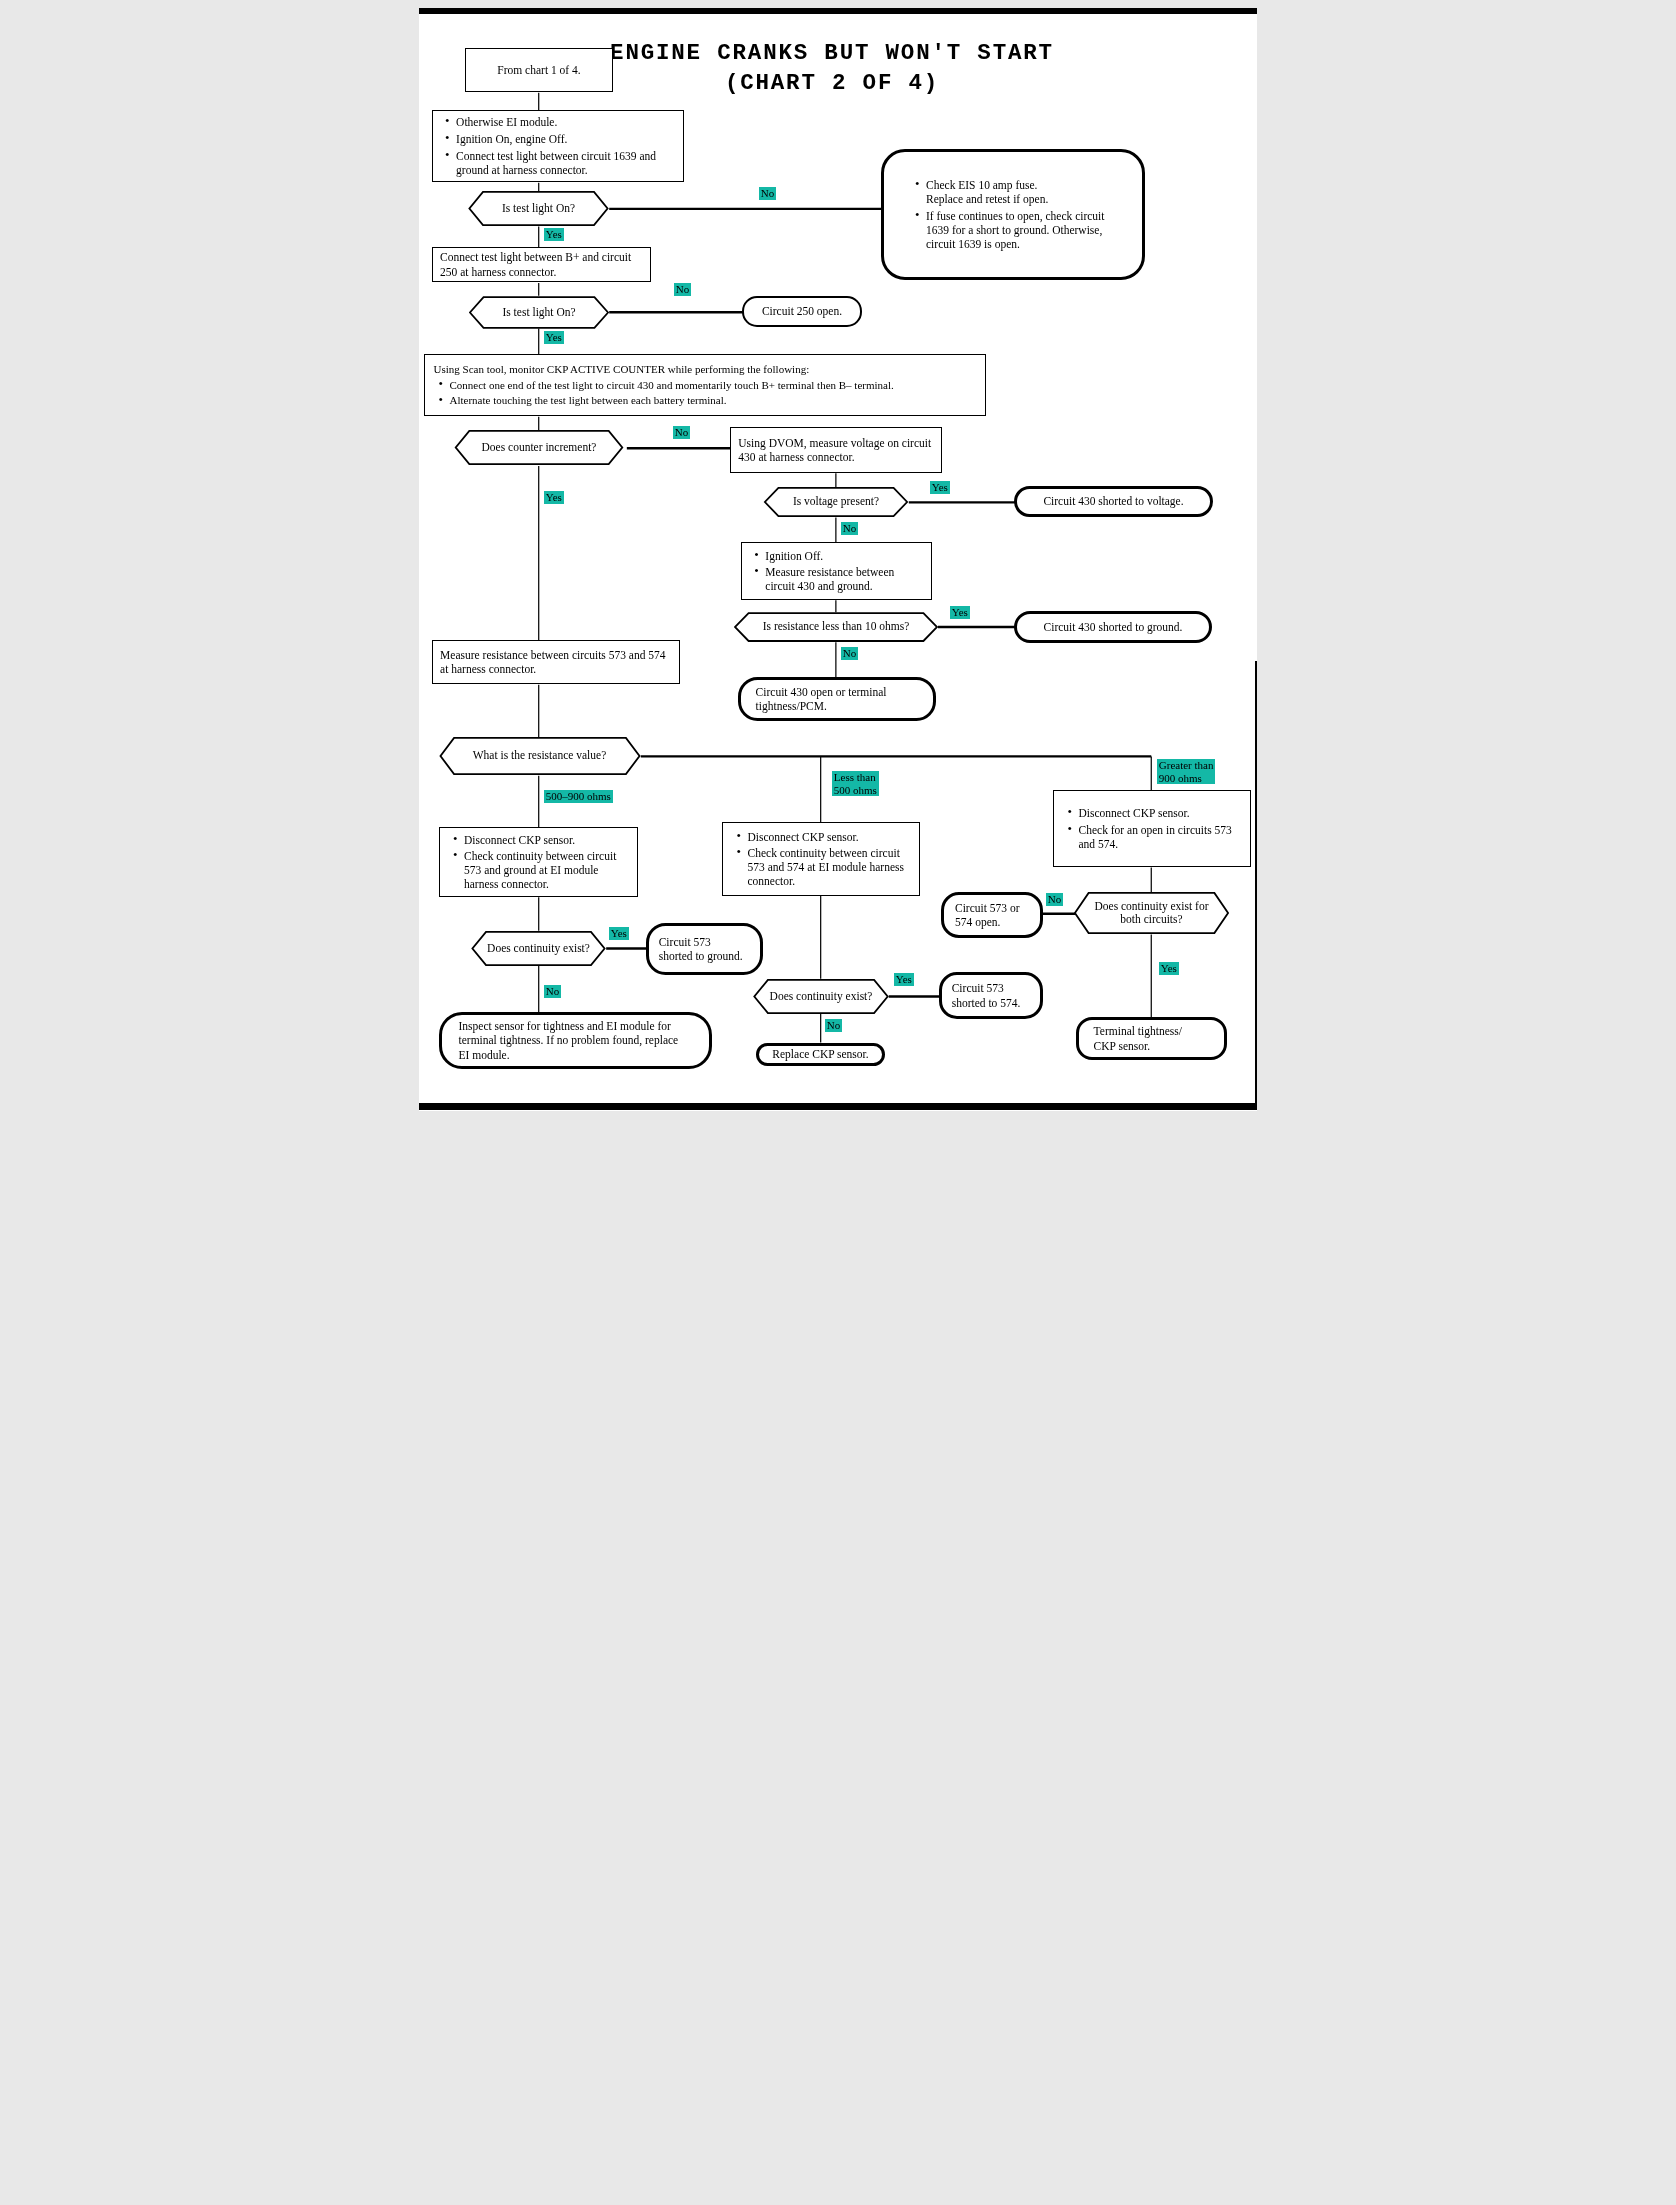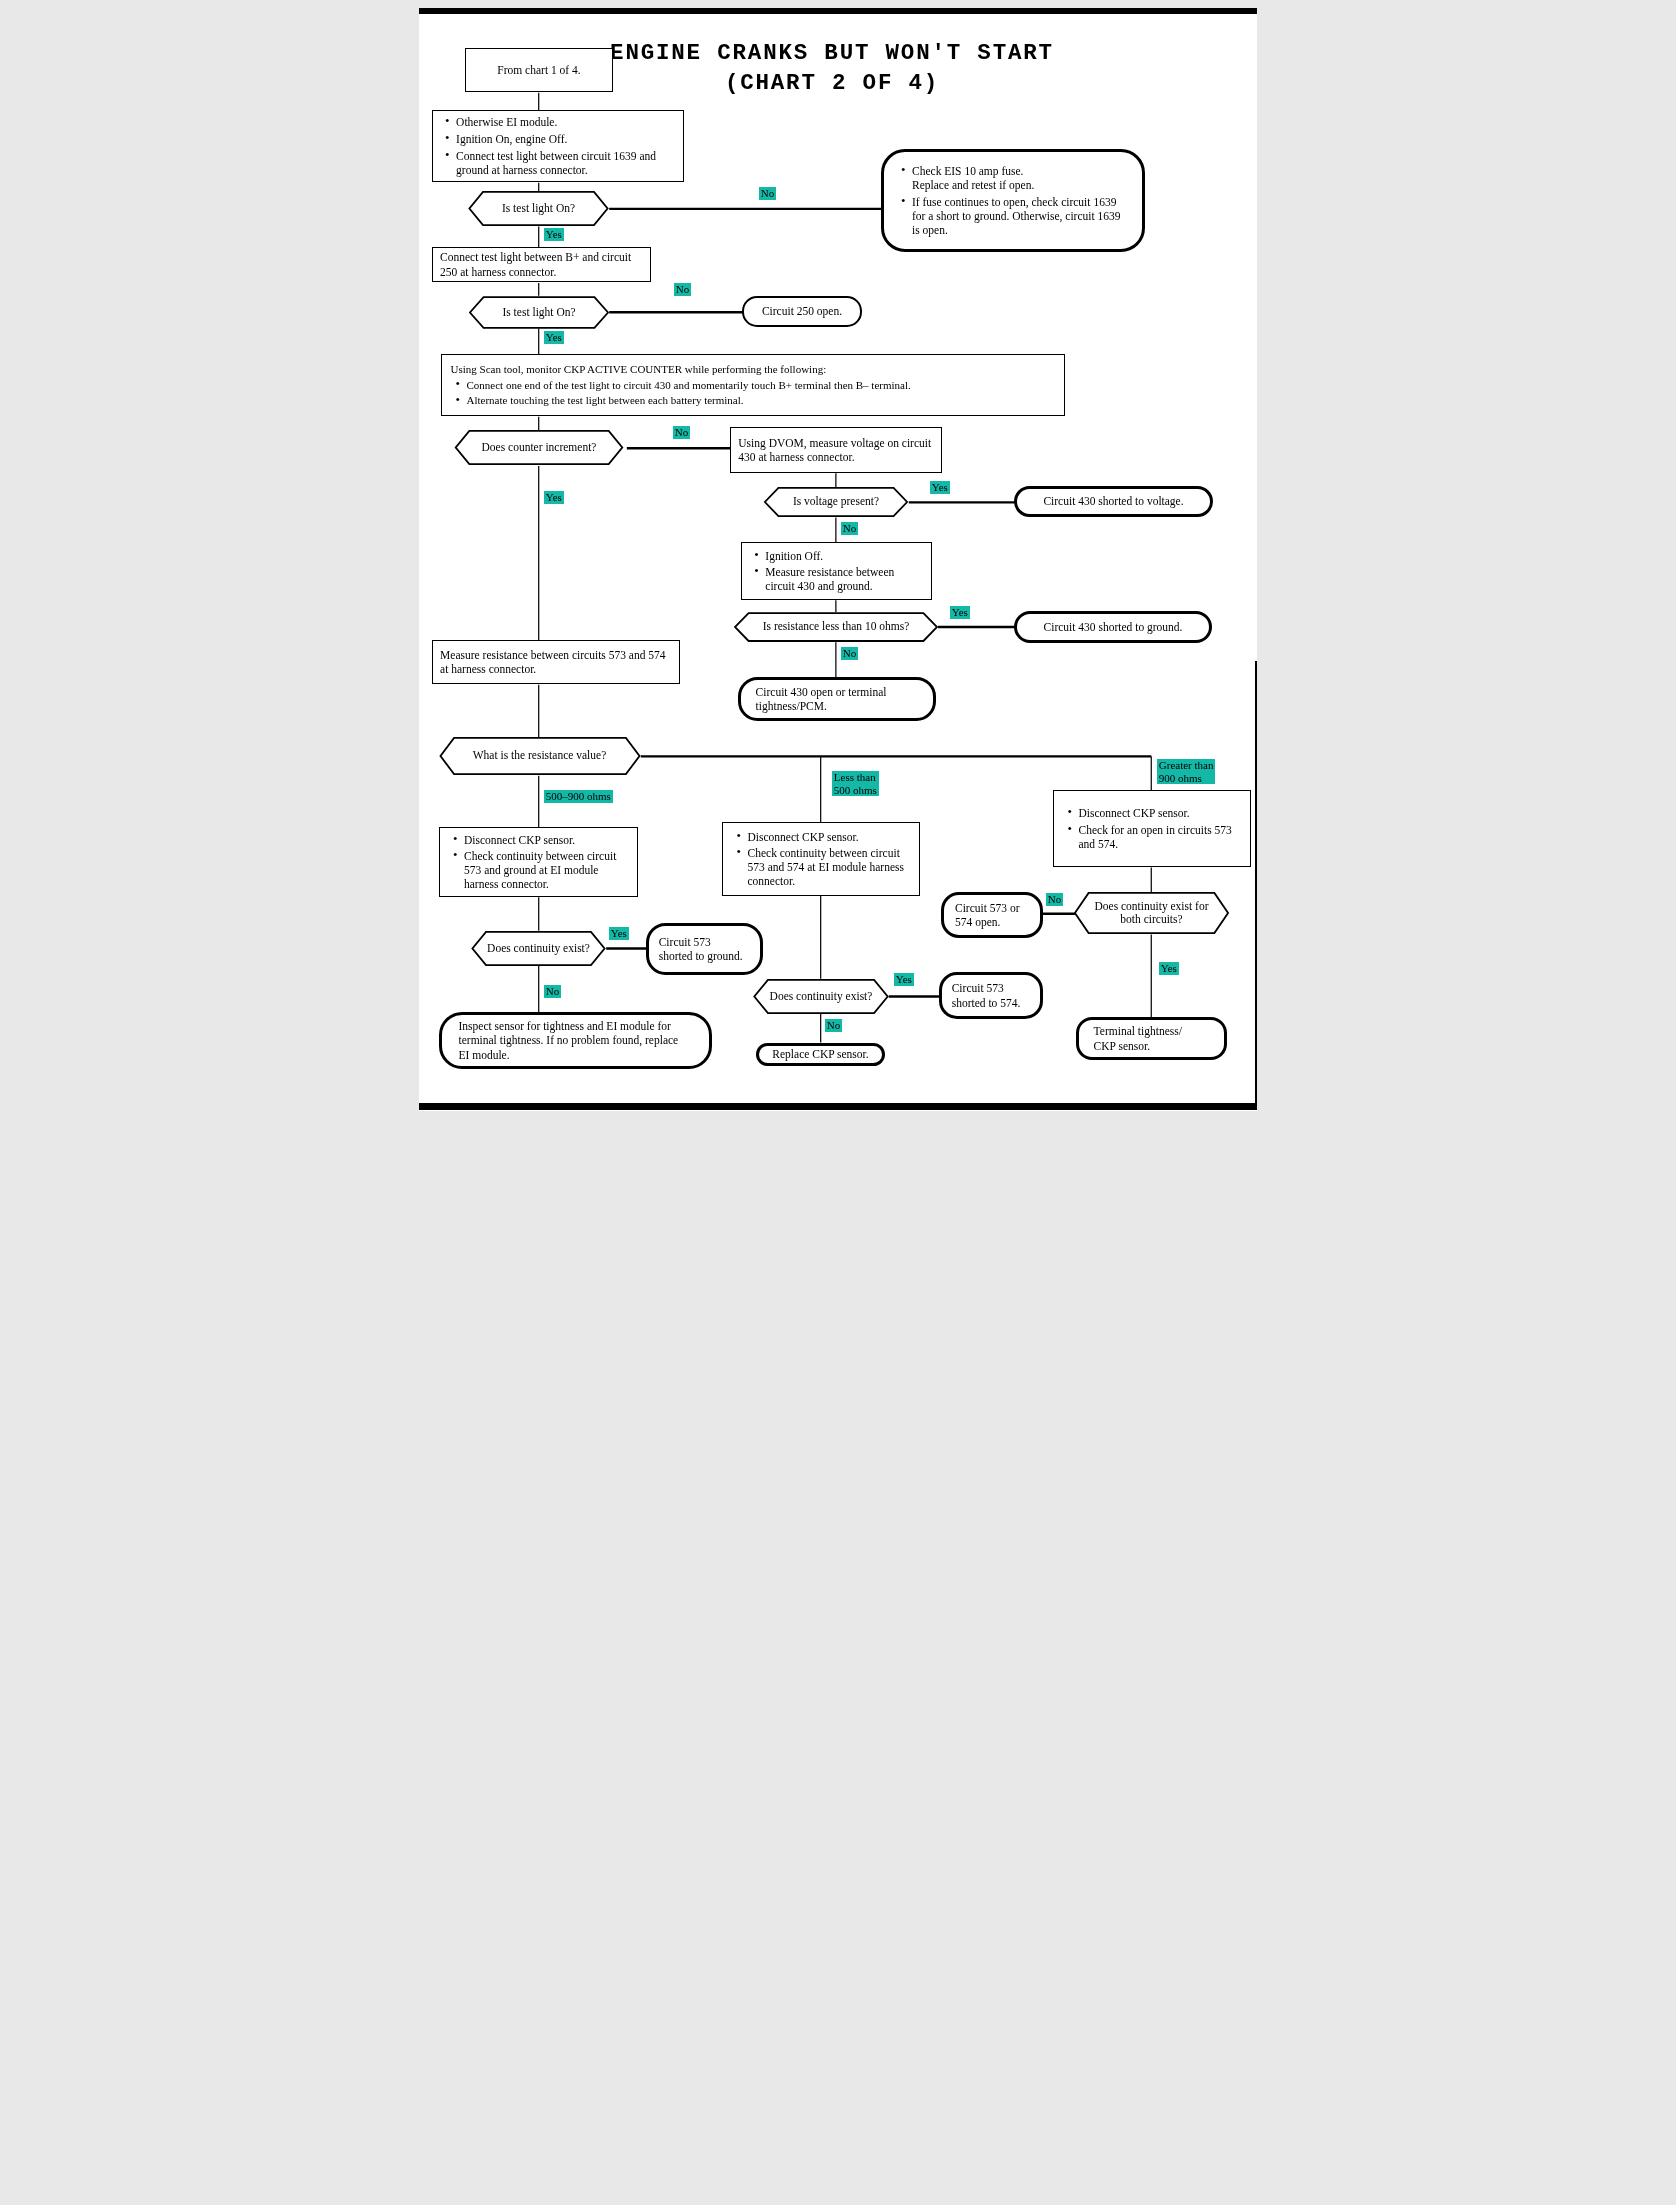--- a/index.html
+++ b/index.html
@@ -92,21 +92,21 @@
   </div>
 
   <div class="node rect left pad" style="left:12.8px;top:102px;width:252px;height:72px;">
     <div class="bullets">
       <div class="bullet"><span class="dot"></span><span class="btxt">Otherwise EI module.</span></div>
       <div class="bullet"><span class="dot"></span><span class="btxt">Ignition On, engine Off.</span></div>
       <div class="bullet"><span class="dot"></span><span class="btxt">Connect test light between circuit 1639 and ground at harness connector.</span></div>
     </div>
   </div>
 
-  <div class="node stadium left" style="left:462px;top:141px;width:264px;height:103px;border-radius:24px;padding:6px 12px;">
+  <div class="node stadium left" style="left:462px;top:141px;width:264px;height:131px;border-radius:24px;padding:6px 26px;">
     <div class="bullets">
       <div class="bullet"><span class="dot"></span><span class="btxt">Check EIS 10 amp fuse.
 Replace and retest if open.</span></div>
       <div class="bullet"><span class="dot"></span><span class="btxt">If fuse continues to open, check circuit 1639 for a short to ground. Otherwise, circuit 1639 is open.</span></div>
     </div>
   </div>
 
   <div class="hex" style="left:49px;top:183px;width:141px;height:35px;">
       <svg width="141" height="35" class="hex-bg" viewBox="0 0 232 58">
         <polygon points="24,1.5 208,1.5 230.5,29 208,56.5 24,56.5 1.5,29" fill="#fff" stroke="#000" stroke-width="3"></polygon>
@@ -122,21 +122,21 @@
       <svg width="140" height="33" class="hex-bg" viewBox="0 0 231 54">
         <polygon points="24,1.5 207,1.5 229.5,27 207,52.5 24,52.5 1.5,27" fill="#fff" stroke="#000" stroke-width="3"></polygon>
       </svg>
     <span class="txt">Is test light On?</span>
   </div>
 
   <div class="node stadium center" style="left:323px;top:288px;width:120px;height:31px;border-radius:15px;border-width:2.4px;">
     <span>Circuit 250 open.</span>
   </div>
 
-  <div class="node rect left" style="left:22px;top:346px;width:624px;height:62px;padding:3.6px 8.5px;font-size:11px;">
+  <div class="node rect left" style="left:5px;top:346px;width:562px;height:62px;padding:3.6px 8.5px;font-size:11px;">
     <div class="intro">Using Scan tool, monitor CKP ACTIVE COUNTER while performing the following:</div>
     <div class="bullets" style="gap:1.8px;">
       <div class="bullet"><span class="dot"></span><span class="btxt">Connect one end of the test light to circuit 430 and momentarily touch B+ terminal then B– terminal.</span></div>
       <div class="bullet"><span class="dot"></span><span class="btxt">Alternate touching the test light between each battery terminal.</span></div>
     </div>
   </div>
 
   <div class="hex" style="left:35px;top:422px;width:170px;height:35px;">
       <svg width="170" height="35" class="hex-bg" viewBox="0 0 279 58">
         <polygon points="24,1.5 255,1.5 277.5,29 255,56.5 24,56.5 1.5,29" fill="#fff" stroke="#000" stroke-width="3"></polygon>

